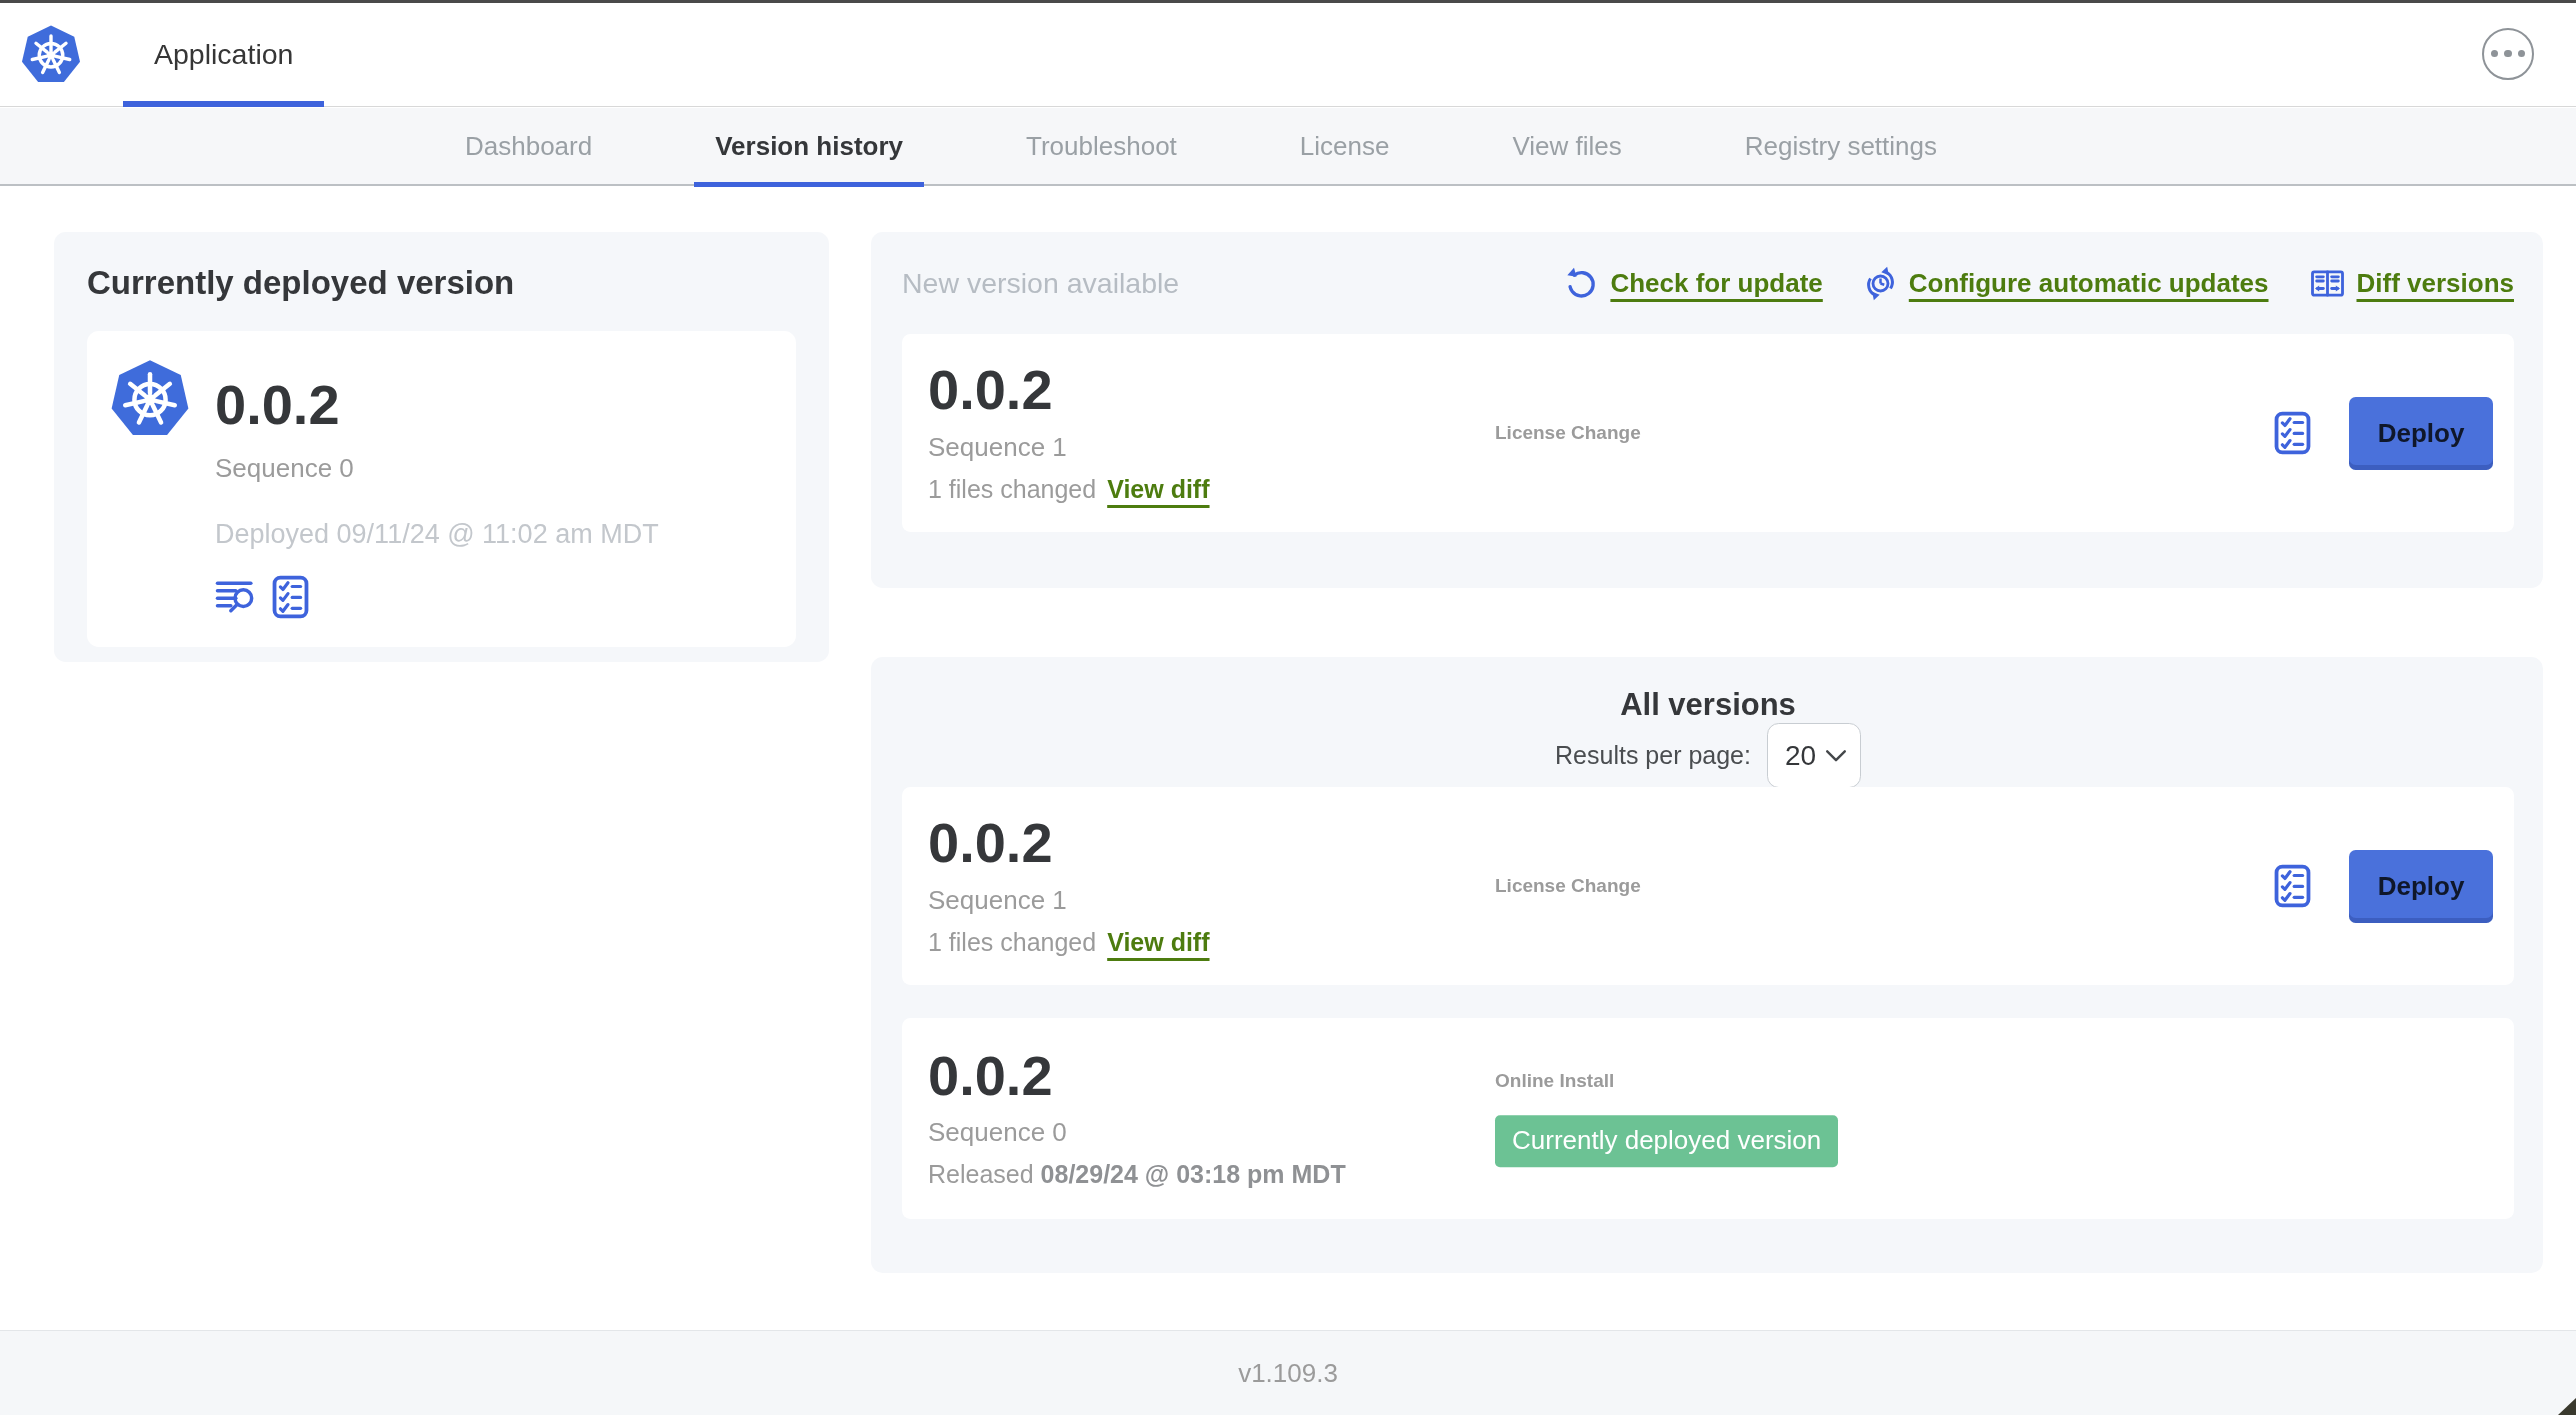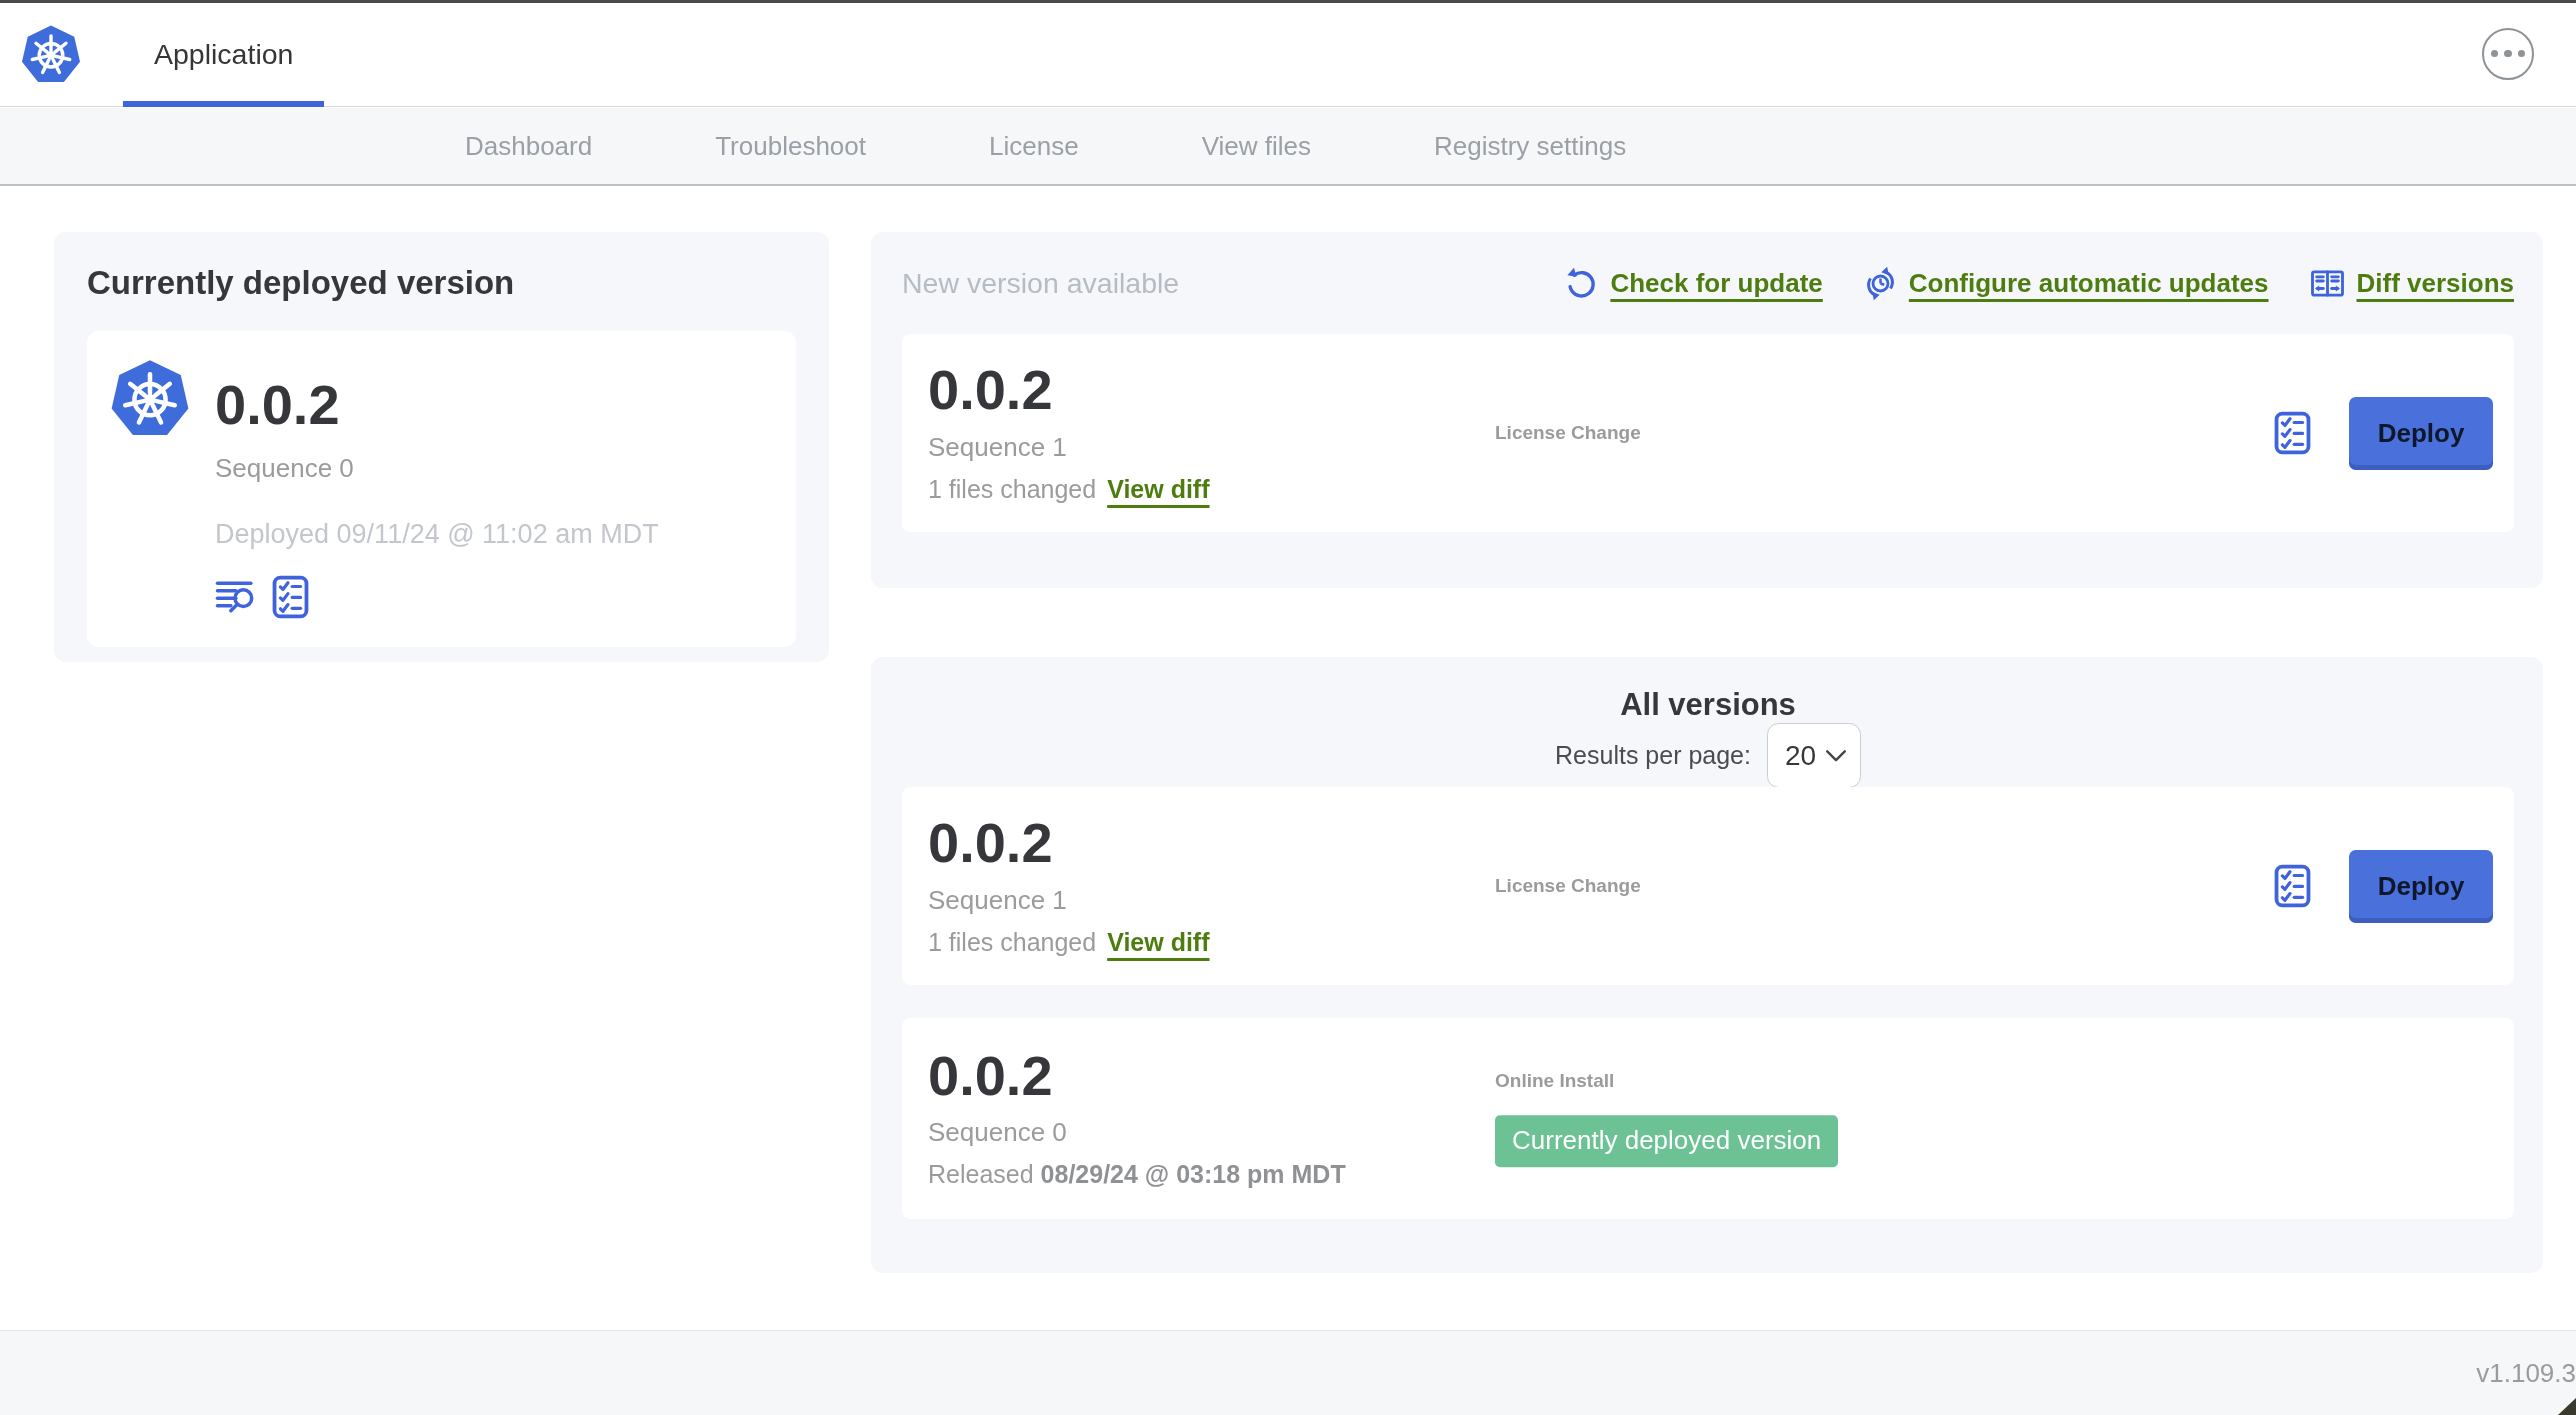--- a/index.html
+++ b/index.html
@@ -128,21 +128,21 @@
   .redeploy-btn {
     width:169px; height:65px; background:#fff; border:2.5px solid #3e63dc; border-radius:8.4px;
     color:#3e63dc; font-size:26px; font-weight:600; font-family:inherit; cursor:pointer;
     display:flex; align-items:center; justify-content:center;
   }
 
   
   .app-footer {
     position:absolute; left:0; bottom:0; width:100%; height:85px;
     background:#f5f7f9; border-top:0.8px solid #e3e6e9;
-    display:flex; align-items:center; justify-content:flex-end;
+    display:flex; align-items:center; justify-content:center;
     font-size:26px; color:#9b9b9b;
   }
   .cursor-artifact {
     position:absolute; right:0; bottom:0; width:0; height:0;
     border-style:solid; border-width:0 0 17px 18.4px;
     border-color:transparent transparent #3a3a2e transparent;
   }
   svg { display:block; }
 </style>
 </head>
@@ -224,20 +224,21 @@
   </div>
   <div class="more-btn" aria-label="more options">
     <span class="dot"></span>
     <span class="dot"></span>
     <span class="dot"></span>
   </div>
 </header>
 
 <nav class="subnav">
   <div class="tab">Dashboard</div>
+  <div class="tab active">Version history</div>
   <div class="tab">Troubleshoot</div>
   <div class="tab">License</div>
   <div class="tab">View files</div>
   <div class="tab">Registry settings</div>
 </nav>
 
 <aside class="deployed-panel">
   <h2>Currently deployed version</h2>
   <div class="deployed-card">
     <span>

